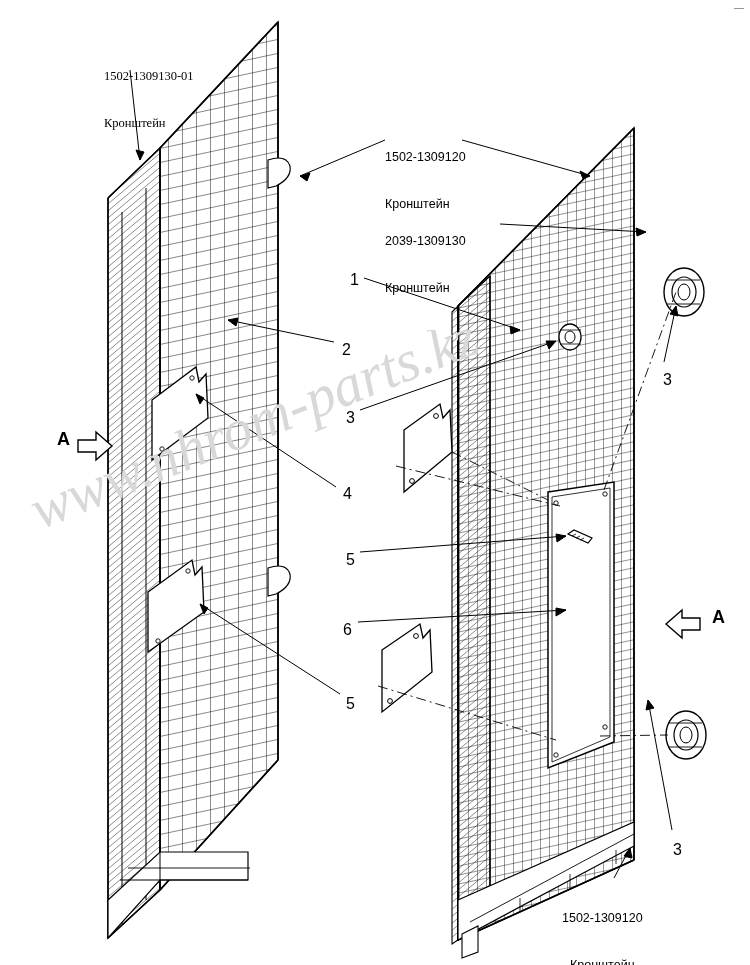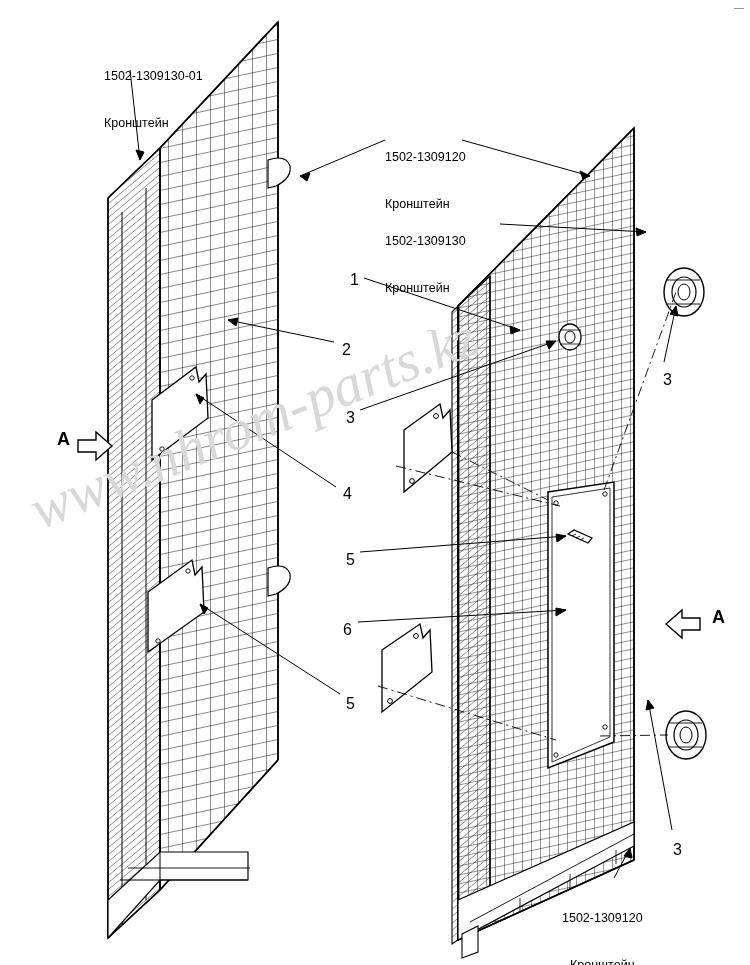--- a/index.html
+++ b/index.html
@@ -237,32 +237,32 @@
     </g>
     <g>
       <path d="M 700 618 L 682 618 L 682 610 L 666 624 L 682 638 L 682 630 L 700 630 Z" fill="#fff" stroke="#000" stroke-width="1.4"></path>
     </g>
   </svg>
 
   <svg class="watermark" viewBox="0 0 700 300">
     <text class="wm-text" x="10" y="200" transform="rotate(-22 10 200)">www.nhrom-parts.kz</text>
   </svg>
 
-  <div class="callout" style="left:104px; top:38px;">
+  <div class="callout" style="left:104px; top:38px;font-family:Liberation Serif, serif;">
     <span class="code">1502-1309130-01</span>
     <span class="word">Кронштейн</span>
   </div>
 
   <div class="callout" style="left:385px; top:119px;">
     <span class="code">1502-1309120</span>
     <span class="word">Кронштейн</span>
   </div>
 
   <div class="callout" style="left:385px; top:203px;">
-    <span class="code">1502-1309130</span>
+    <span class="code">2039-1309130</span>
     <span class="word">Кронштейн</span>
   </div>
 
   <div class="callout" style="left:562px; top:880px;">
     <span class="code">1502-1309120</span>
     <span class="word" style="padding-left:8px;">Кронштейн</span>
   </div>
 
   <div class="itemnum" style="left:350px; top:271px;">1</div>
   <div class="itemnum" style="left:342px; top:341px;">2</div>

